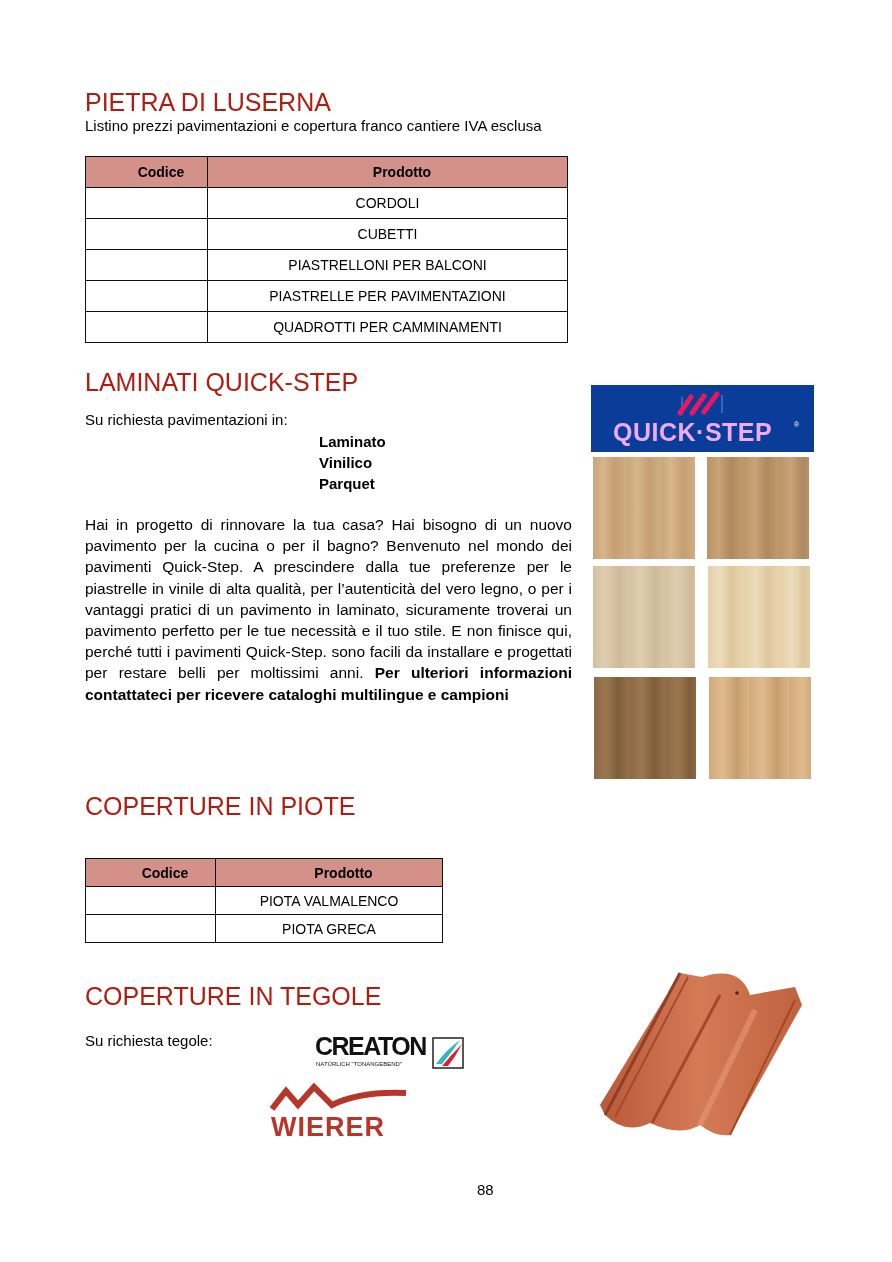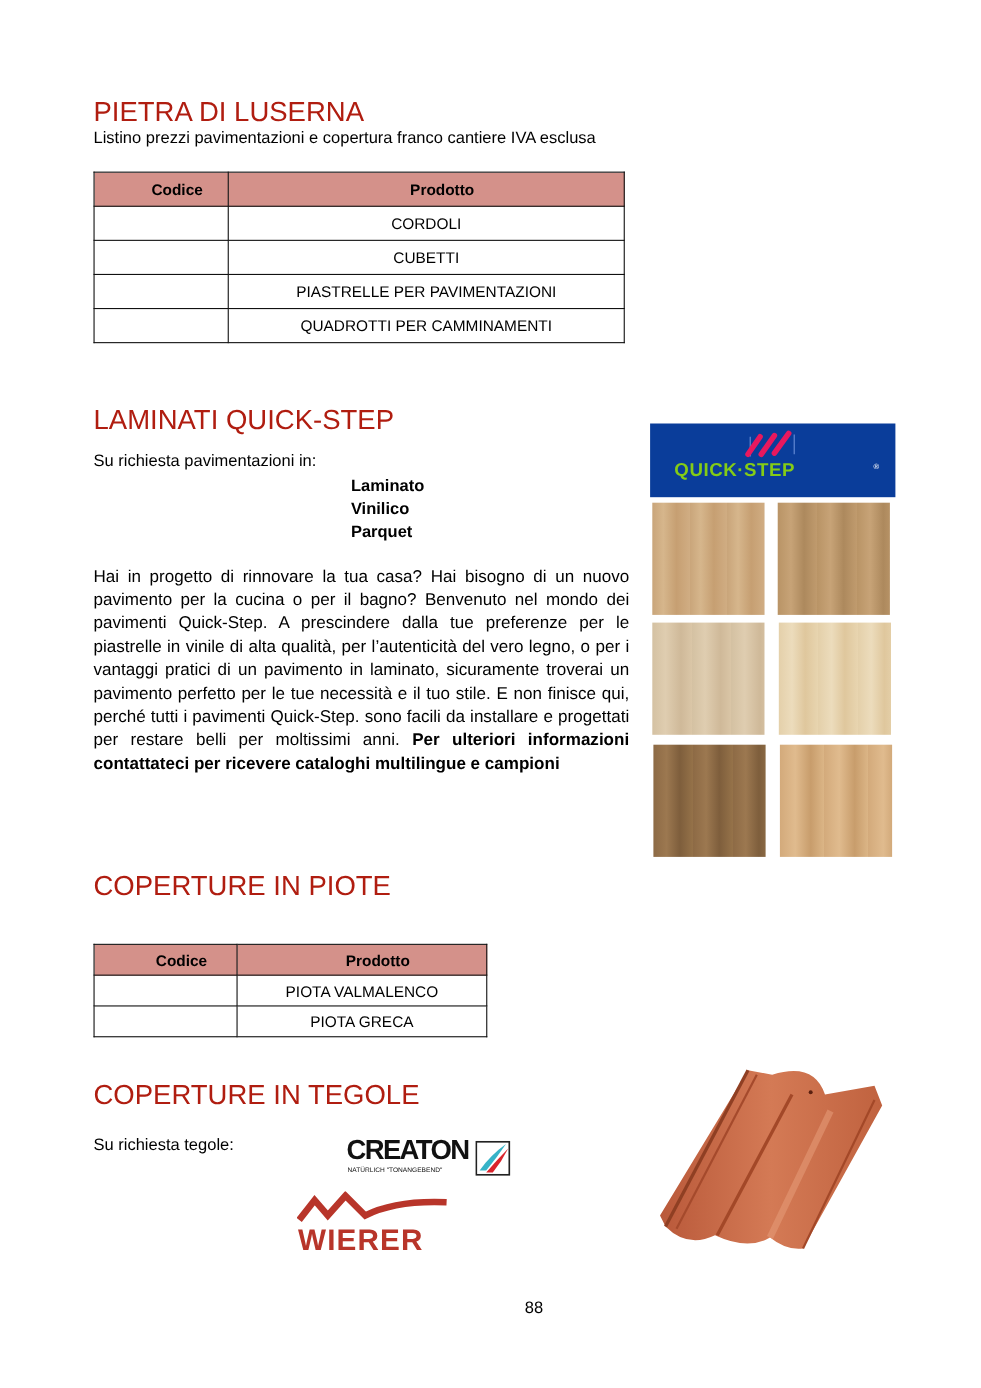--- a/index.html
+++ b/index.html
@@ -34,20 +34,24 @@
     <tr style="height:31px;">
       <td></td>
       <td>CORDOLI</td>
     </tr>
     <tr style="height:31px;">
       <td></td>
       <td>CUBETTI</td>
     </tr>
     <tr style="height:31px;">
       <td></td>
+      <td>PIASTRELLONI PER BALCONI</td>
+    </tr>
+    <tr style="height:31px;">
+      <td></td>
       <td>PIASTRELLE PER PAVIMENTAZIONI</td>
     </tr>
     <tr style="height:31px;">
       <td></td>
       <td>QUADROTTI PER CAMMINAMENTI</td>
     </tr>
   </tbody>
 </table>
 
 <h1 class="abs h1" style="left:85px; top:368px;">LAMINATI QUICK-STEP</h1>
@@ -66,21 +70,21 @@
 <div class="abs qs-logo" style="left:591px; top:385px; width:223px; height:67px;">
   <svg width="223" height="67" viewBox="0 0 223 67">
     <line x1="91" y1="12" x2="91" y2="30" stroke="#6a8fd8" stroke-width="1"></line>
     <line x1="131" y1="10" x2="131" y2="28" stroke="#6a8fd8" stroke-width="1"></line>
     <g stroke="#e8185e" stroke-width="5" stroke-linecap="round">
       <line x1="89" y1="28" x2="100" y2="12"></line>
       <line x1="101" y1="28" x2="113" y2="11"></line>
       <line x1="113" y1="27" x2="126" y2="9"></line>
     </g>
   </svg>
-  <div class="abs" style="left:22px; top:33px; color:#84cc16; font-weight:bold; font-size:17px; letter-spacing:0.5px; white-space:nowrap;">QUICK·STEP</div>
+  <div class="abs" style="left:22px; top:33px; color:#f0abfc; font-weight:bold; font-size:25px; letter-spacing:0.5px; white-space:nowrap;">QUICK·STEP</div>
   <div class="abs" style="left:203px; top:36px; color:#fff; font-size:7px;">®</div>
 </div>
 
 <div class="wood" style="left:593px; top:457px; background: repeating-linear-gradient(90deg, #c9a57a 0px, #d6b68c 10px, #c69f72 22px, #d0ad83 34px);"></div>
 <div class="wood" style="left:707px; top:457px; background: repeating-linear-gradient(90deg, #b99466 0px, #c7a377 12px, #ad895d 24px, #c09b6e 36px);"></div>
 <div class="wood" style="left:593px; top:566px; background: repeating-linear-gradient(90deg, #d4c1a2 0px, #dfcdb0 12px, #cfb999 26px, #dac6a7 36px);"></div>
 <div class="wood" style="left:708px; top:566px; background: repeating-linear-gradient(90deg, #e4d0aa 0px, #ecdcbc 12px, #dfc79d 24px, #e8d5b0 36px);"></div>
 <div class="wood" style="left:594px; top:677px; background: repeating-linear-gradient(90deg, #8d6a45 0px, #9c7850 12px, #7e5e3c 24px, #957249 36px);"></div>
 <div class="wood" style="left:709px; top:677px; background: repeating-linear-gradient(90deg, #d3aa7b 0px, #e0bb8e 14px, #c89d6c 28px, #dbb586 40px);"></div>
 

